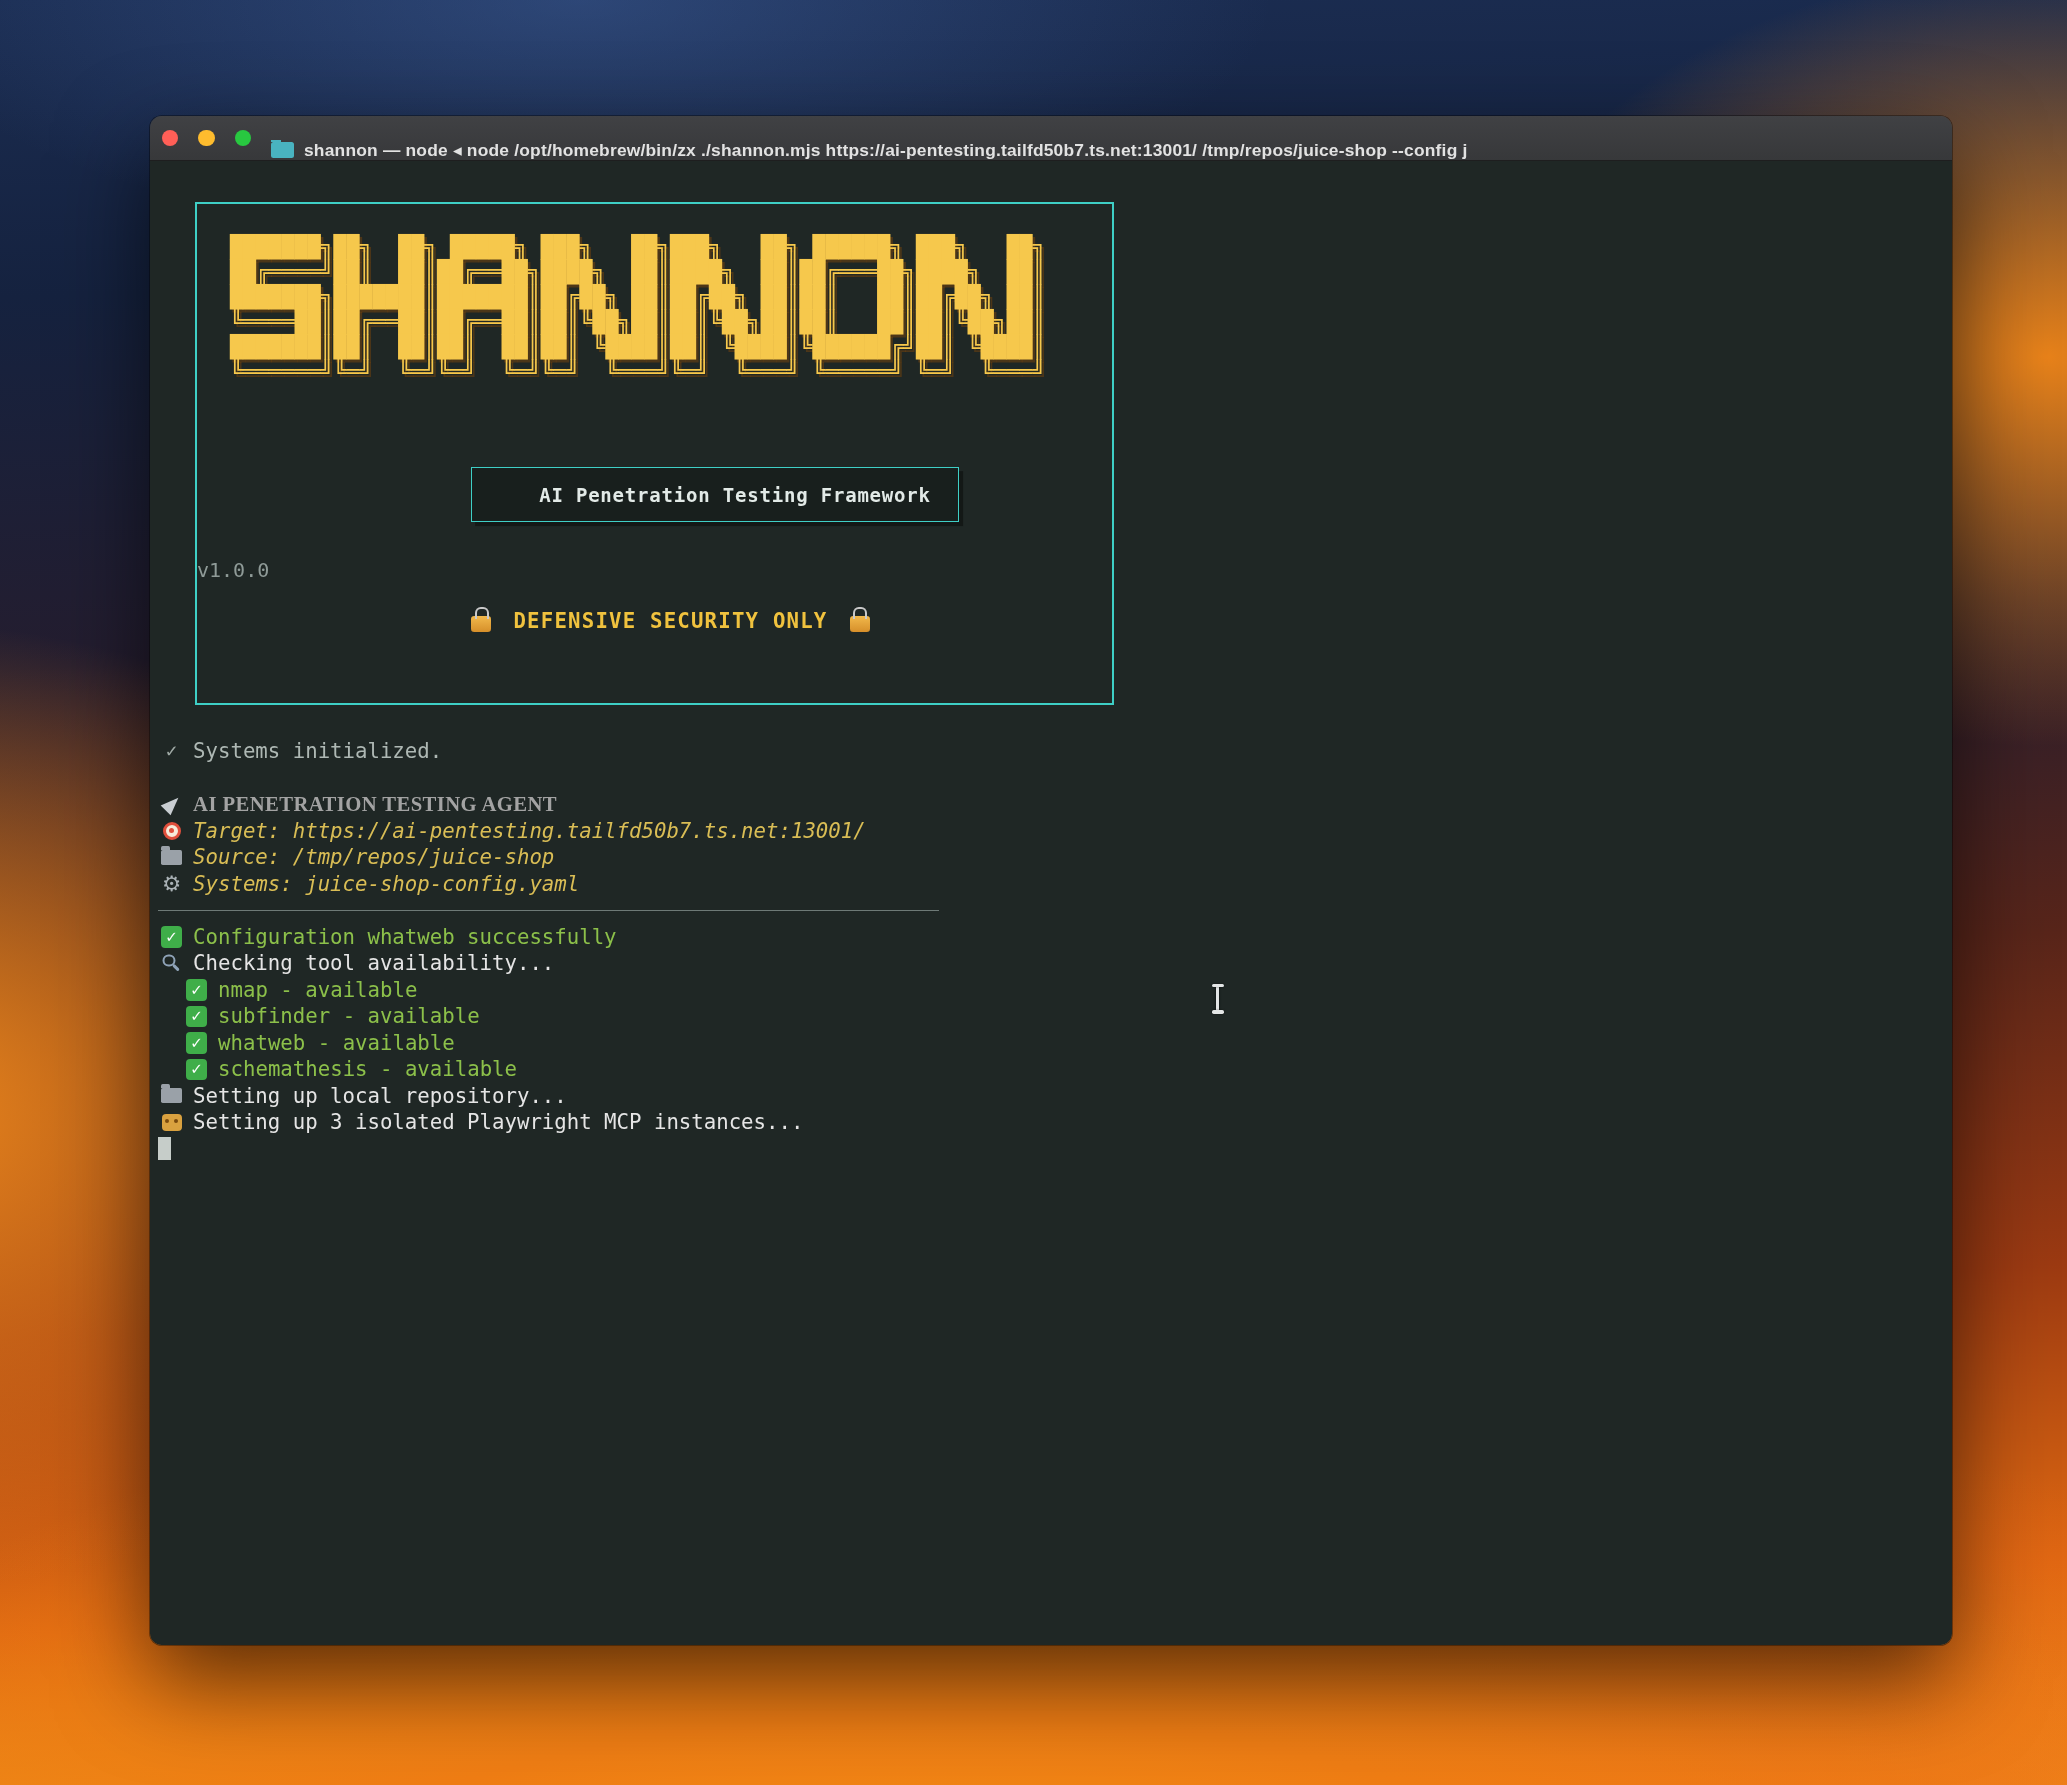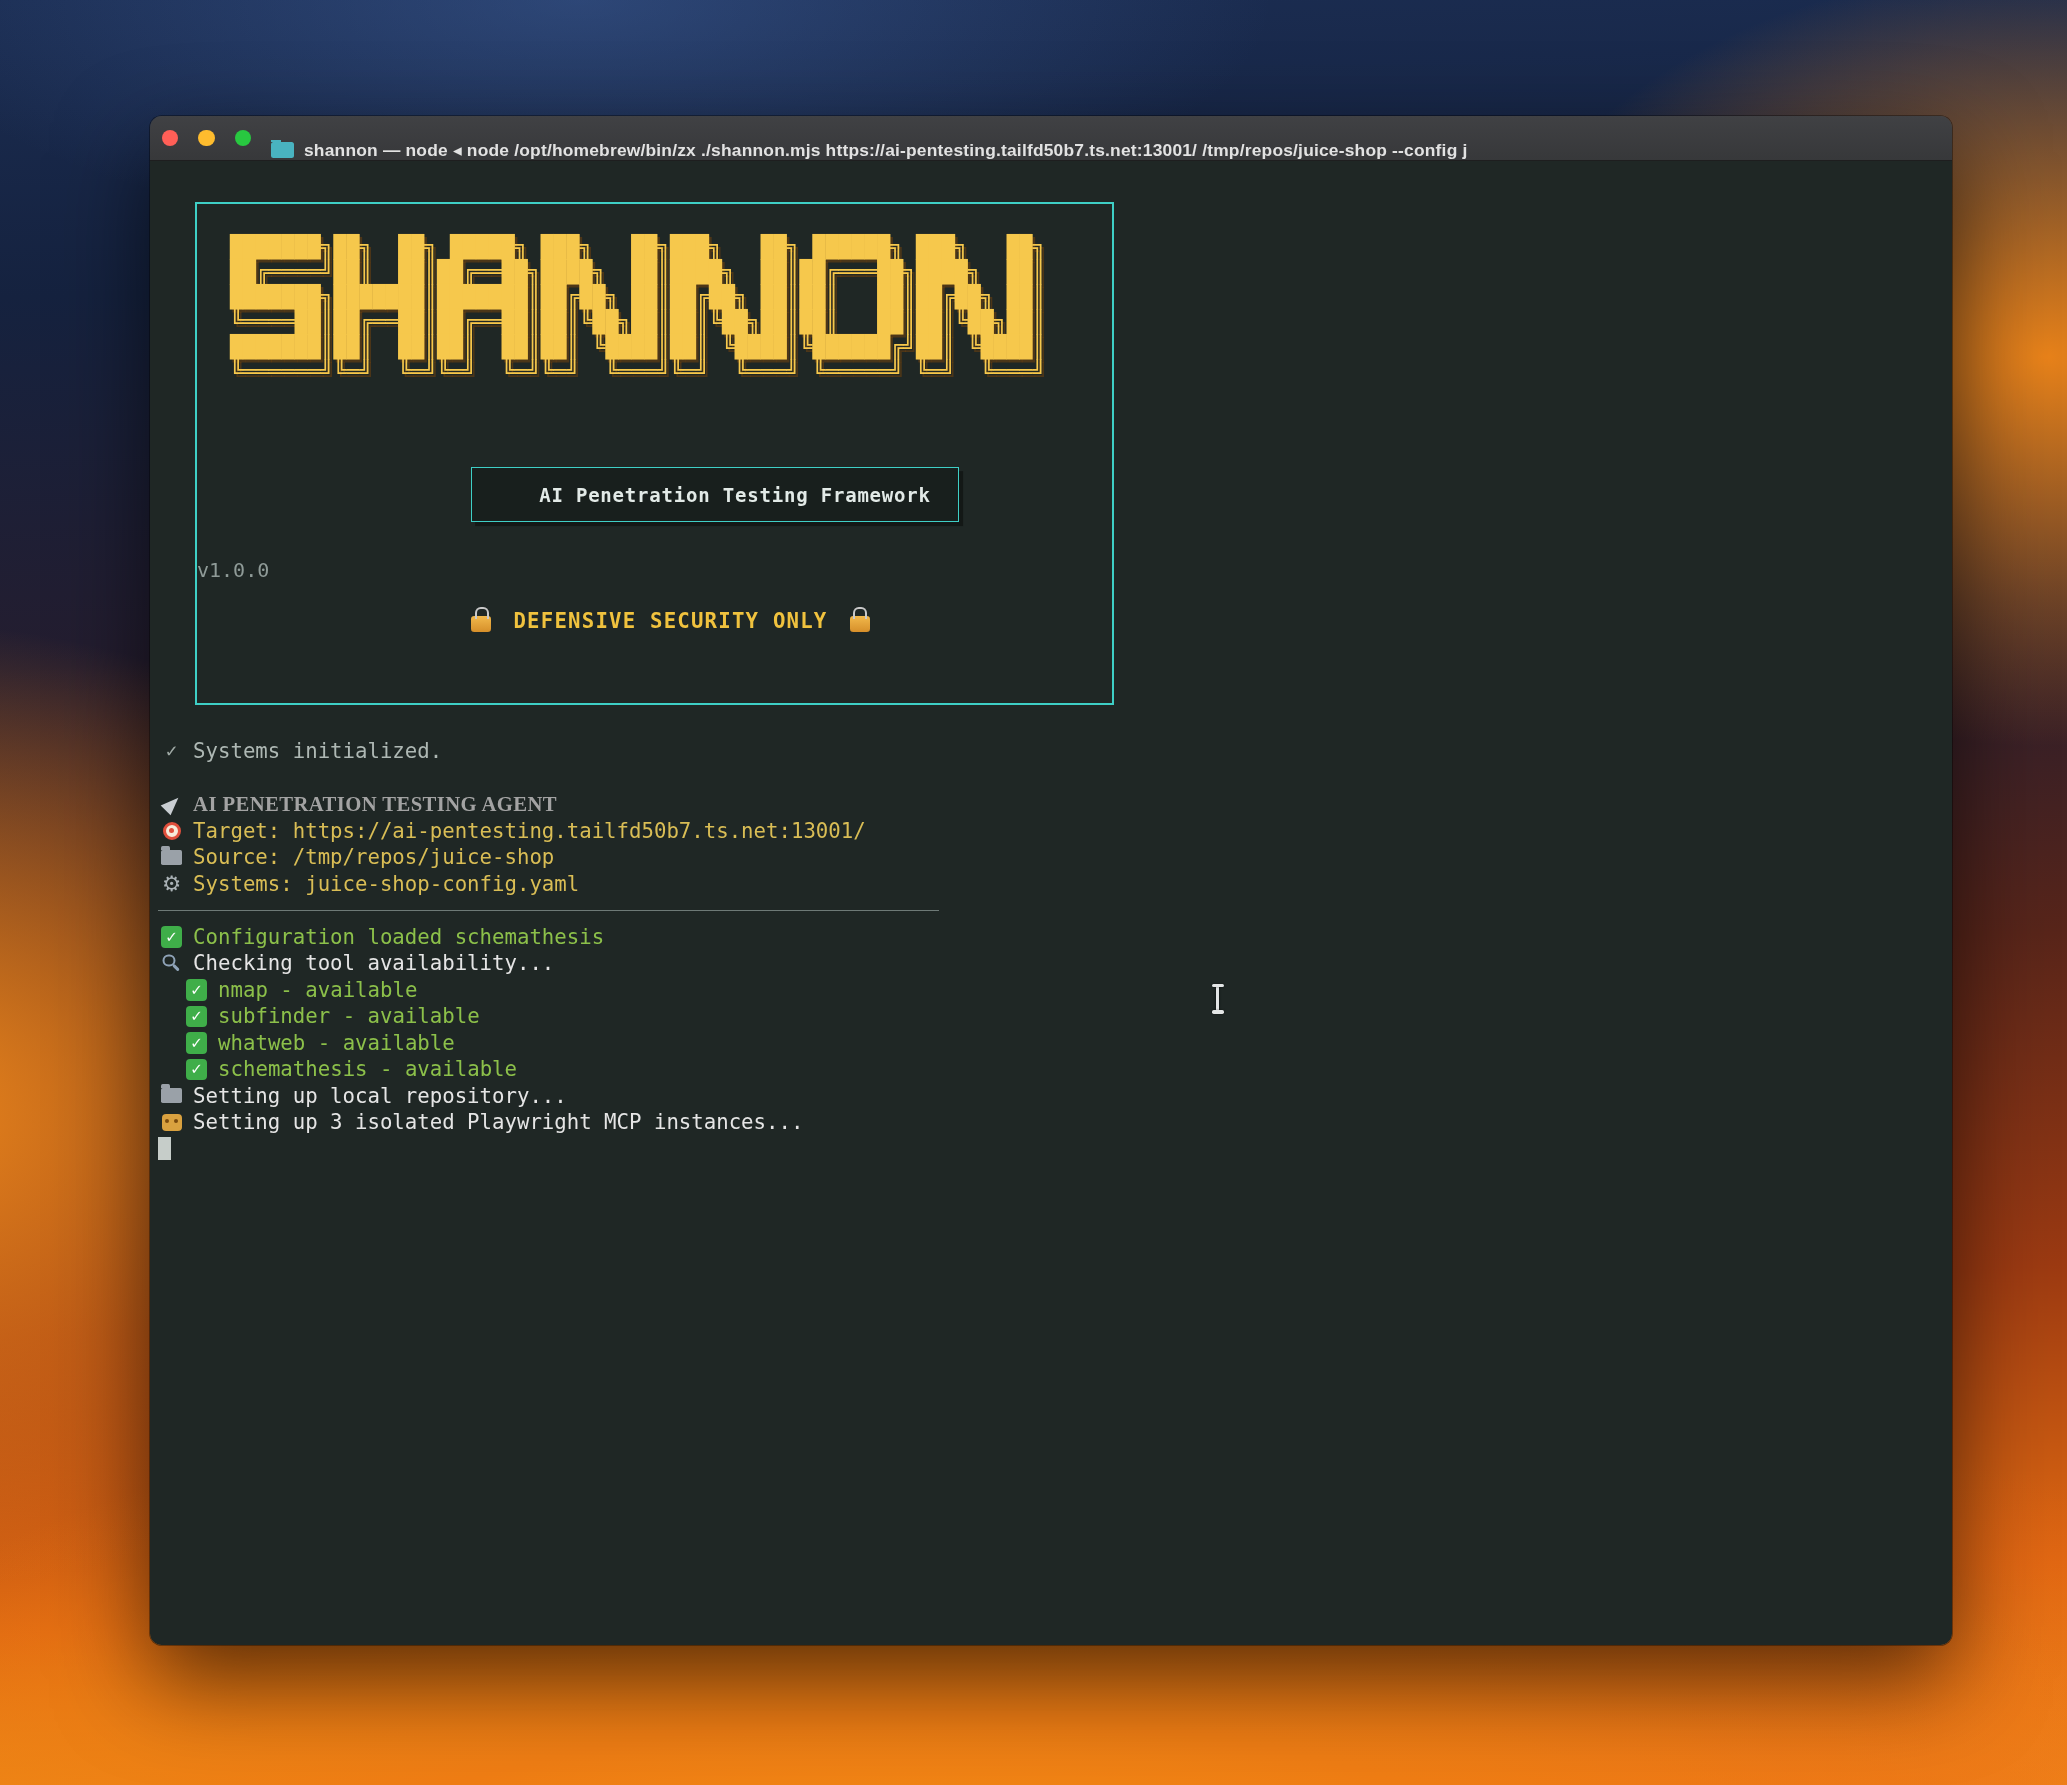--- a/index.html
+++ b/index.html
@@ -73,21 +73,21 @@
   .lock-icon::before { content:""; position:absolute; top:-9px; left:3.3px; width:10px; height:10px; border:2.5px solid #c9c9c9; border-bottom:none; border-radius:5.8px 5.8px 0 0; }
 
   
   .out { position:absolute; left:8.3px; top:577px; font-size:20.7px; }
   .line { height:26.5px; display:flex; align-items:center; white-space:pre; }
   .blank { height:26.5px; }
   .indent { margin-left:25px; }
   .ic { width:26.5px; flex:0 0 26.5px; display:flex; align-items:center; justify-content:center; margin-right:8.3px; font-family:"DejaVu Sans",sans-serif; }
   .c-init { color:#aeb8b4; }
   .c-teal { color:#a3a3a3; font-weight:700; letter-spacing:0.4px;font-family:Liberation Serif, serif; }
-  .c-gold { color:#d9bd55; }
+  .c-gold { color:#d9bd55;font-style:italic; }
   .c-green{ color:#8cc04a; }
   .c-dim  { color:#e5e5e5; }
   .divider-bar { display:block; width:781px; border-top:1.7px solid #6e7a77; }
 
   
   .ic-check-plain { color:#9fa9a5; font-size:16.5px; }
   .ic-check-sq {
     width:21.5px; height:21.5px; background:#3fae49; border-radius:4.1px;
     color:#fff; font-size:15px; font-weight:700;
     display:flex; align-items:center; justify-content:center;
@@ -176,21 +176,21 @@
         <span class="ic ic-gear">⚙</span>
         <span>Systems: juice-shop-config.yaml</span>
       </div>
 
       <div class="line">
         <span class="divider-bar"></span>
       </div>
 
       <div class="line c-green">
         <span class="ic"><span class="ic-check-sq">✓</span></span>
-        <span>Configuration loaded schemathesis</span>
+        <span>Configuration whatweb successfully</span>
       </div>
 
       <div class="line c-dim">
         <span class="ic"><i class="ic-mag"></i></span>
         <span>Checking tool availability...</span>
       </div>
 
       <div class="line c-green indent">
         <span class="ic"><span class="ic-check-sq">✓</span></span>
         <span>nmap - available</span>

